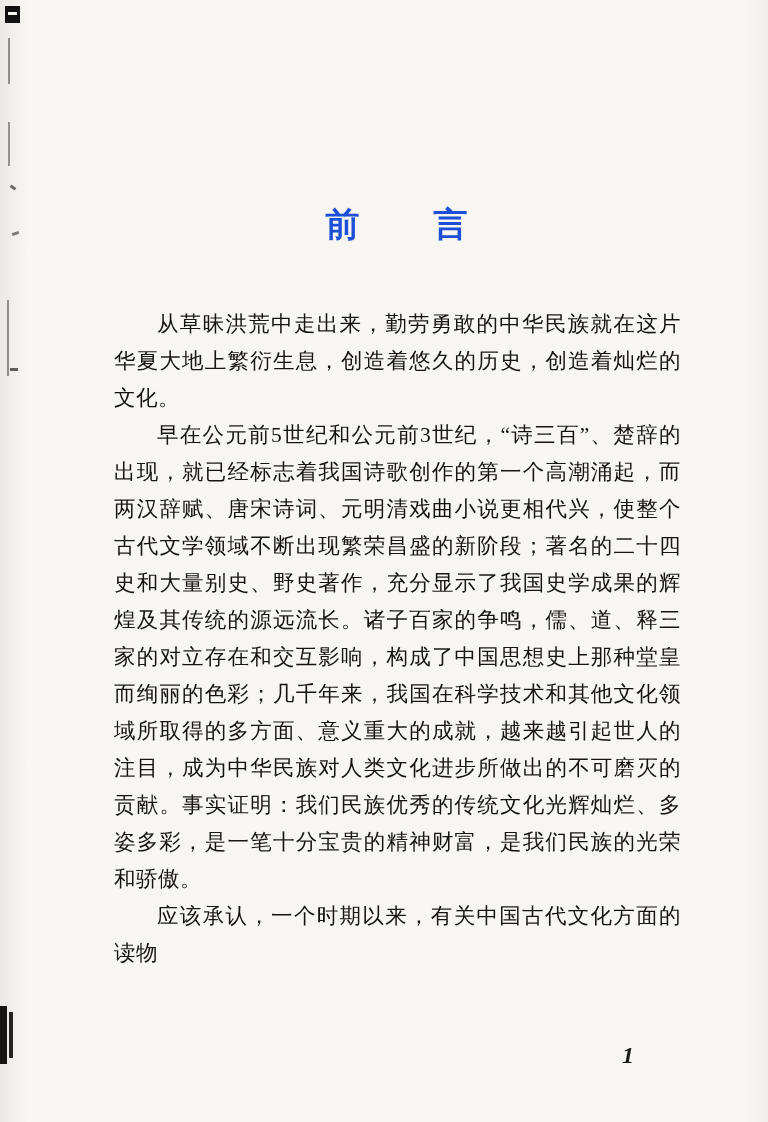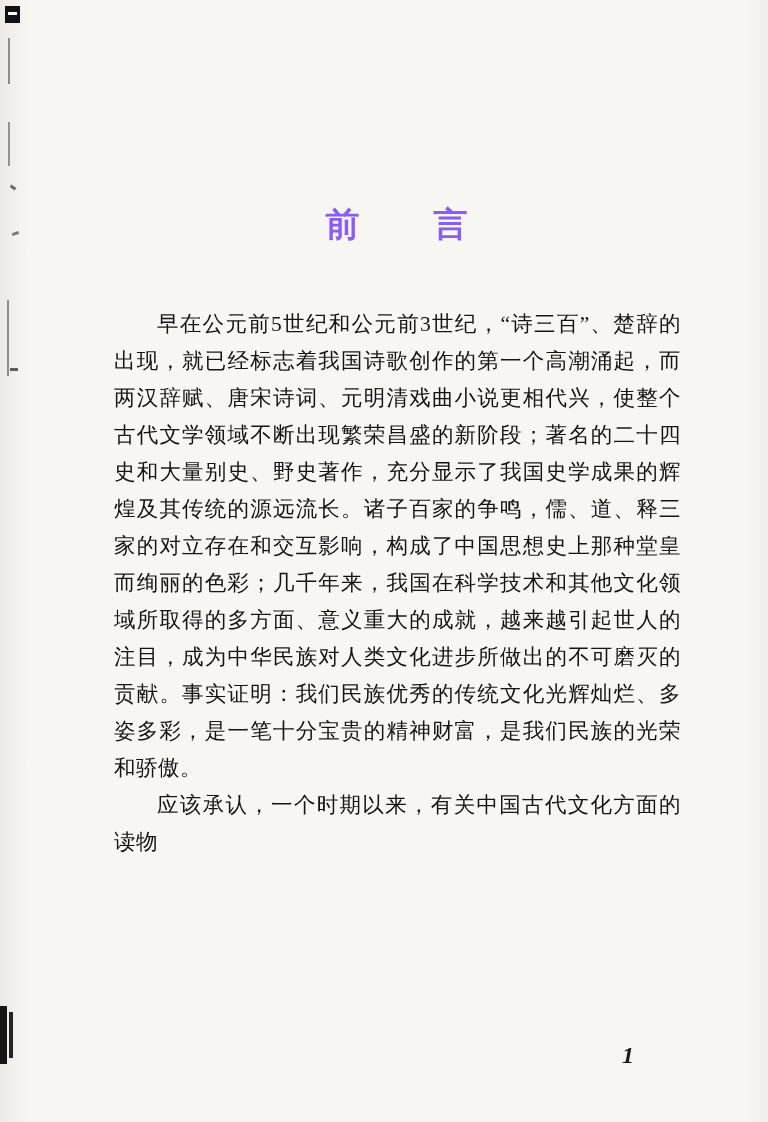--- a/index.html
+++ b/index.html
@@ -31,21 +31,21 @@
     left: 114px;
     top: 202px;
     width: 567px;
   }
   .doc-title {
     margin: 0 0 58px 0;
     text-align: center;
     font-size: 34px;
     font-weight: bold;
     letter-spacing: 2px;
-    color: #8b5cf6;
+    color: #1d4ed8;
   }
   .body-text p {
     margin: 0;
     text-indent: 2em;
     font-size: 21.5px;
     line-height: 37px;
     text-align: justify;
     letter-spacing: 0.5px;
     font-weight: 500;
   }
@@ -86,19 +86,20 @@
   <div class="artifact a-tick2"></div>
   <div class="artifact a-line3"></div>
   <div class="artifact a-tick3"></div>
   <div class="artifact a-blob1"></div>
   <div class="artifact a-blob2"></div>
 
   <div class="content">
     <h1 class="doc-title">前　　言</h1>
 
     <div class="body-text">
+      <p>从草昧洪荒中走出来，勤劳勇敢的中华民族就在这片华夏大地上繁衍生息，创造着悠久的历史，创造着灿烂的文化。</p>
       <p>早在公元前5世纪和公元前3世纪，“诗三百”、楚辞的出现，就已经标志着我国诗歌创作的第一个高潮涌起，而两汉辞赋、唐宋诗词、元明清戏曲小说更相代兴，使整个古代文学领域不断出现繁荣昌盛的新阶段；著名的二十四史和大量别史、野史著作，充分显示了我国史学成果的辉煌及其传统的源远流长。诸子百家的争鸣，儒、道、释三家的对立存在和交互影响，构成了中国思想史上那种堂皇而绚丽的色彩；几千年来，我国在科学技术和其他文化领域所取得的多方面、意义重大的成就，越来越引起世人的注目，成为中华民族对人类文化进步所做出的不可磨灭的贡献。事实证明：我们民族优秀的传统文化光辉灿烂、多姿多彩，是一笔十分宝贵的精神财富，是我们民族的光荣和骄傲。</p>
       <p>应该承认，一个时期以来，有关中国古代文化方面的读物</p>
     </div>
   </div>
 
   <div class="page-number">1</div>
 </div>
 
 </body></html>

